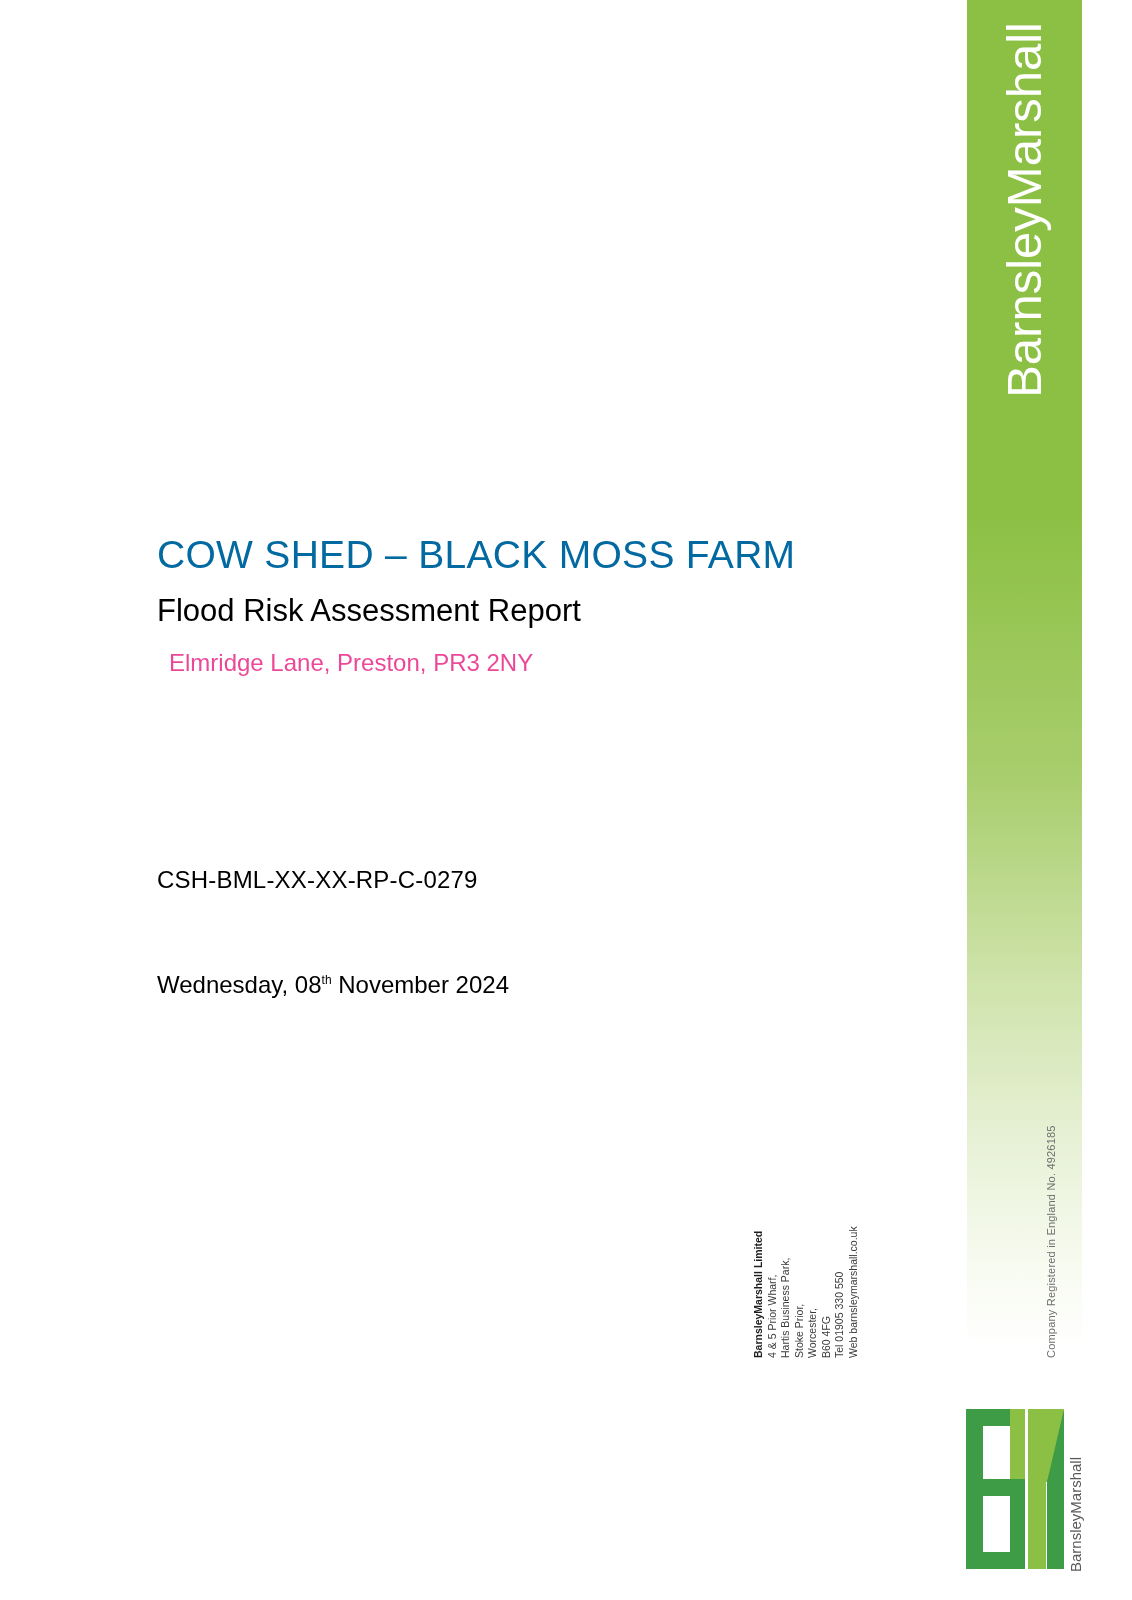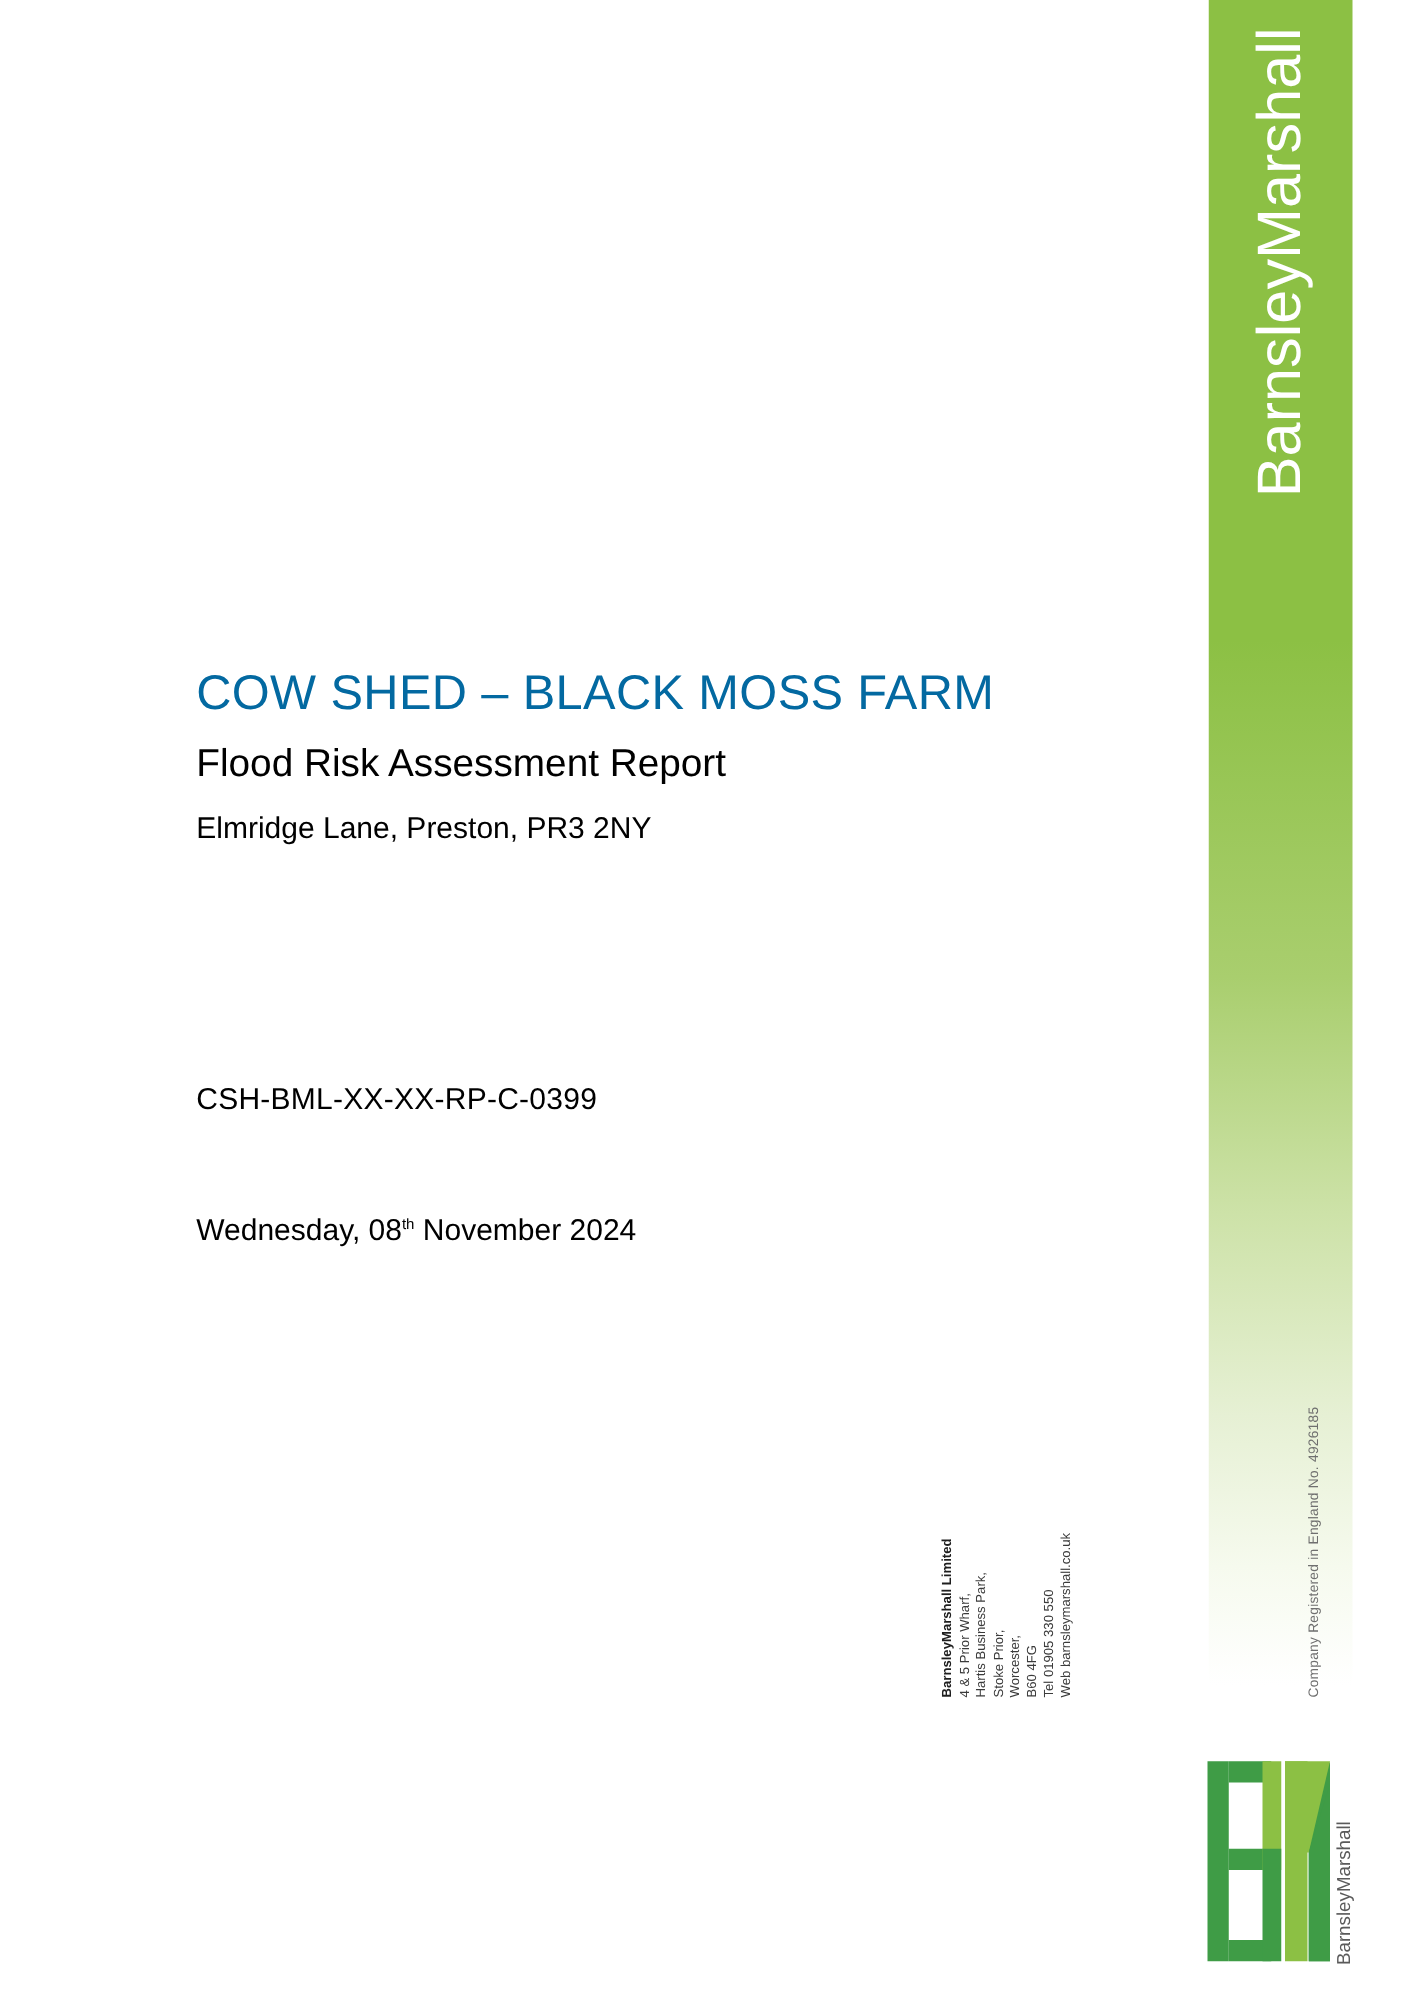--- a/index.html
+++ b/index.html
@@ -145,25 +145,25 @@
     margin: 0 0 8px 0;
   }
   .doc-subtitle {
     color: #000000;
     font-size: 31px;
     line-height: 40px;
     font-weight: 400;
     margin: 16px 0 16px 0;
   }
   .doc-address {
-    color: #000000;
+    color: #ec4899;
     font-size: 24px;
     line-height: 32px;
     font-weight: 400;
-    margin: 0;
+    margin: 12px;
   }
 
   .doc-ref {
     position: absolute;
     left: 157px;
     top: 866px;
     font-size: 24px;
     color: #000000;
     letter-spacing: 0.2px;
   }
@@ -189,21 +189,21 @@
   <div class="band-wordmark">
     <span>BarnsleyMarshall</span>
   </div>
 
   <div class="title-block">
     <h1 class="doc-title">COW SHED – BLACK MOSS FARM</h1>
     <h2 class="doc-subtitle">Flood Risk Assessment Report</h2>
     <p class="doc-address">Elmridge Lane, Preston, PR3 2NY</p>
   </div>
 
-  <div class="doc-ref">CSH-BML-XX-XX-RP-C-0399</div>
+  <div class="doc-ref">CSH-BML-XX-XX-RP-C-0279</div>
 
   <div class="doc-date"><span>Wednesday, 08</span><sup>th</sup><span> November 2024</span></div>
 
   <div class="address-block">
     <div class="address-inner">
       <div class="company">BarnsleyMarshall Limited</div>
       <div>4 &amp; 5 Prior Wharf,</div>
       <div>Hartis Business Park,</div>
       <div>Stoke Prior,</div>
       <div>Worcester,</div>

